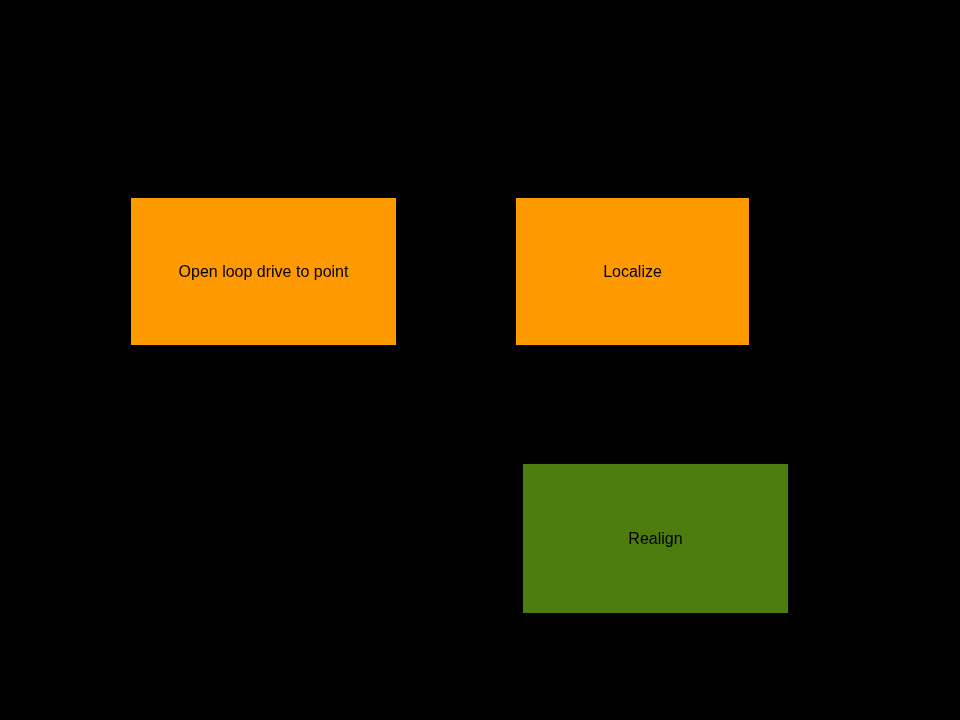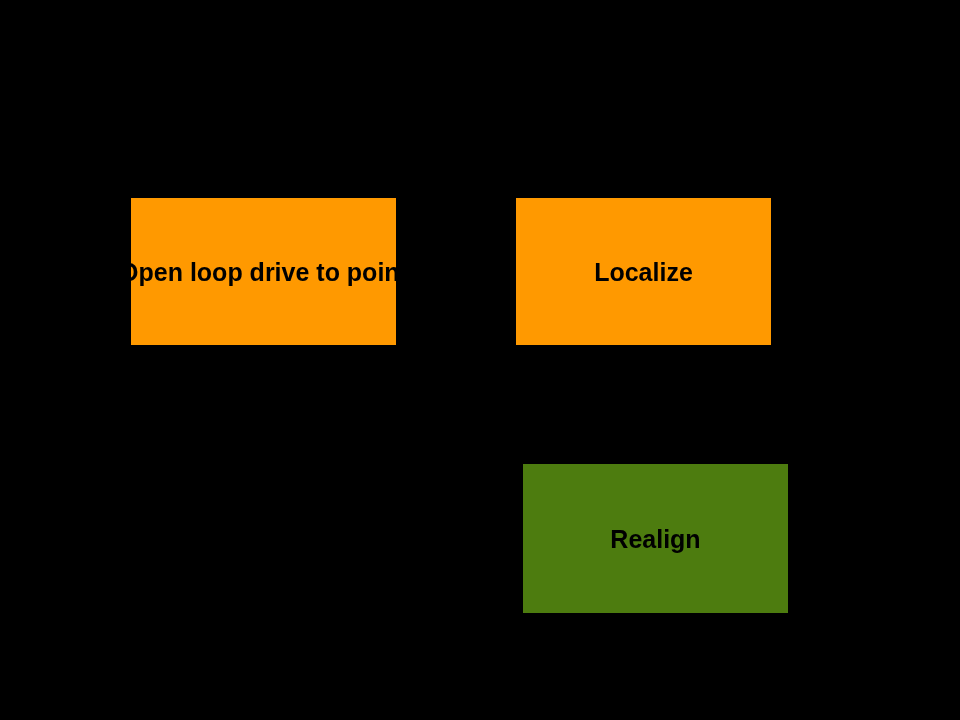--- a/index.html
+++ b/index.html
@@ -26,23 +26,23 @@
     background: #ff9900;
     border: 0;
     display: flex;
     align-items: center;
     justify-content: center;
     padding: 0;
   }
   .node-label {
     color: #000000;
     font-family: "Liberation Sans", sans-serif;
-    font-size: 25px;
+    font-size: 16px;
     line-height: 22px;
-    font-weight: bold;
+    font-weight: normal;
     text-align: right;
     white-space: nowrap;
     letter-spacing: 0px;
     position: relative;
     top: 0px;
   }
   
   #node-open-loop-drive-to-point {
     left: 131px;
     top: 198px;
@@ -64,21 +64,21 @@
 </style>
 </head>
 <body>
 
 <div id="canvas" style="width: 960px; height: 720px; background: rgb(0, 0, 0);">
 
   <div class="node" id="node-open-loop-drive-to-point" style="left: 131px; top: 198px; width: 265px; height: 147px; background: rgb(255, 153, 0);">
     <span class="node-label" style="color: rgb(0, 0, 0);">Open loop drive to point</span>
   </div>
 
-  <div class="node" id="node-localize" style="left: 516px; top: 198px; width: 255px; height: 147px; background: rgb(255, 153, 0);">
+  <div class="node" id="node-localize" style="left: 516px; top: 198px; width: 233px; height: 147px; background: rgb(255, 153, 0);">
     <span class="node-label" style="color: rgb(0, 0, 0);">Localize</span>
   </div>
 
   <div class="node" id="node-realign" style="left: 523px; top: 464px; width: 265px; height: 149px; background: #4d7c0f;">
     <span class="node-label" style="color: rgb(0, 0, 0);">Realign</span>
   </div>
 
 </div>
 
 </body></html>

